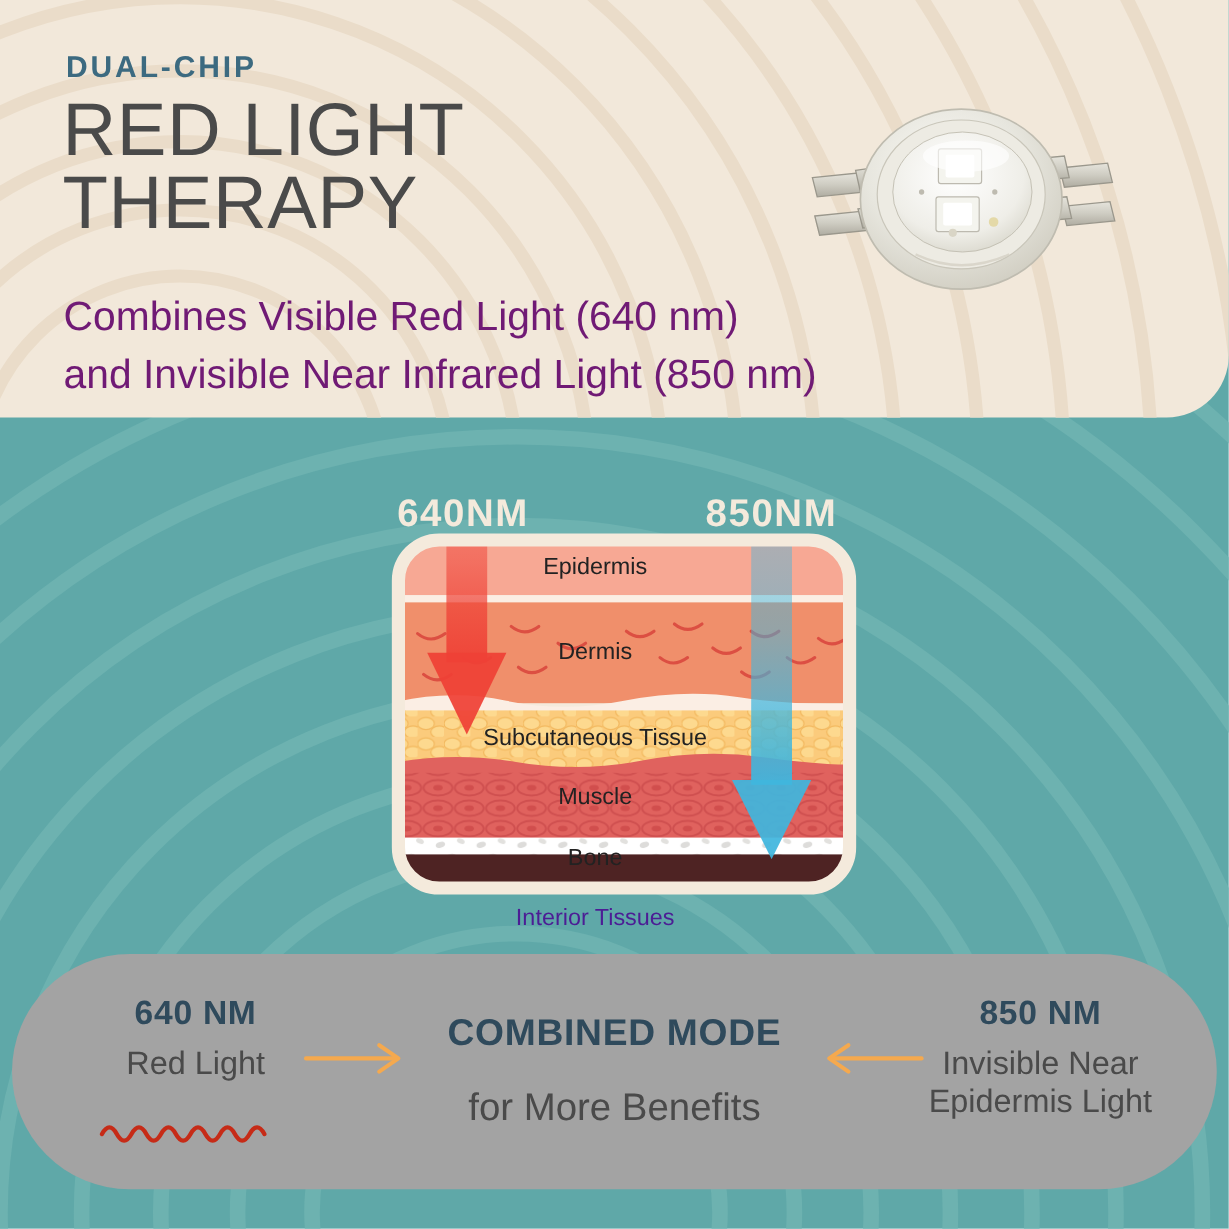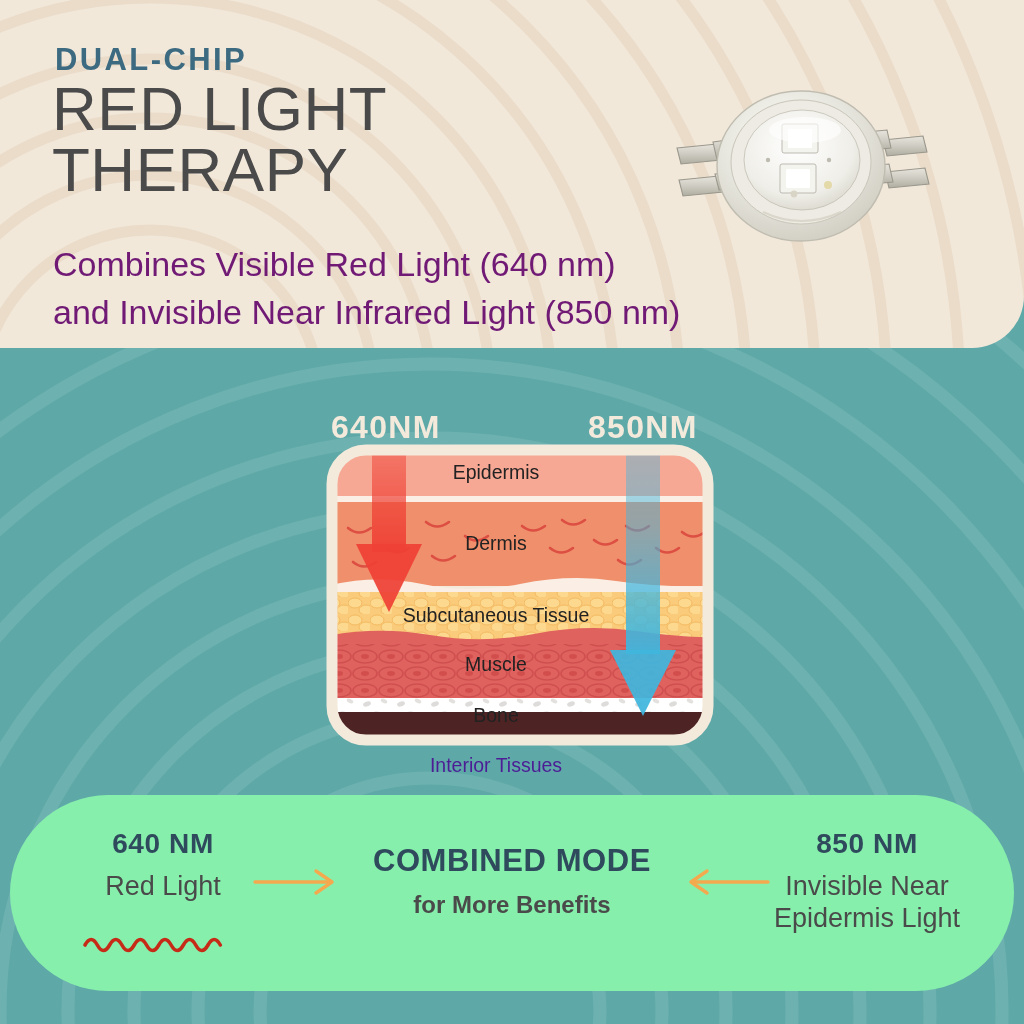--- a/index.html
+++ b/index.html
@@ -39,21 +39,21 @@
   }
   #top-panel-content {
     position: absolute;
     inset: 0;
     z-index: 3;
   }
 
   .eyebrow {
     position: absolute;
     left: 55px; top: 42px;
-    font-size: 31px;
+    font-size: 25px;
     font-weight: bold;
     letter-spacing: 2.4px;
     color: #3C6A80;
   }
   .headline {
     position: absolute;
     left: 52px; top: 78px;
     font-size: 62px;
     line-height: 0.99;
     letter-spacing: 0.5px;
@@ -118,21 +118,21 @@
     pointer-events: none;
     font-weight: 400;
   }
   .layer-label.on-dark { color: #4c1d95; }
 
   
   #bottom-panel {
     position: absolute;
     left: 10px; top: 795px;
     width: 1004px; height: 196px;
-    background: #86efac;
+    background: #a3a3a3;
     border-radius: 98px;
     z-index: 3;
   }
   .col {
     position: absolute;
     text-align: center;
   }
   .col-title {
     font-size: 28px;
     font-weight: bold;
@@ -143,21 +143,21 @@
   .col-sub {
     font-size: 27px;
     color: #4A4A4A;
     line-height: 1.2;
     margin-top: 10px;
     white-space: pre-line;
   }
   #col-640 { left: 28px; top: 33px; width: 250px; }
   #col-mid { left: 300px; top: 48px; width: 404px; }
   #col-mid .col-title { font-size: 31px; }
-  #col-mid .col-sub { font-size: 24px; margin-top: 12px; font-weight: bold; }
+  #col-mid .col-sub { font-size: 32px; margin-top: 24px; }
   #col-850 { left: 726px; top: 33px; width: 262px; }
 
   #wave-640 {
     position: absolute;
     left: 72px; top: 137px;
     width: 148px; height: 26px;
   }
   #wave-640 svg { display:block; width:100%; height:100%; }
 
   .flow-arrow {

